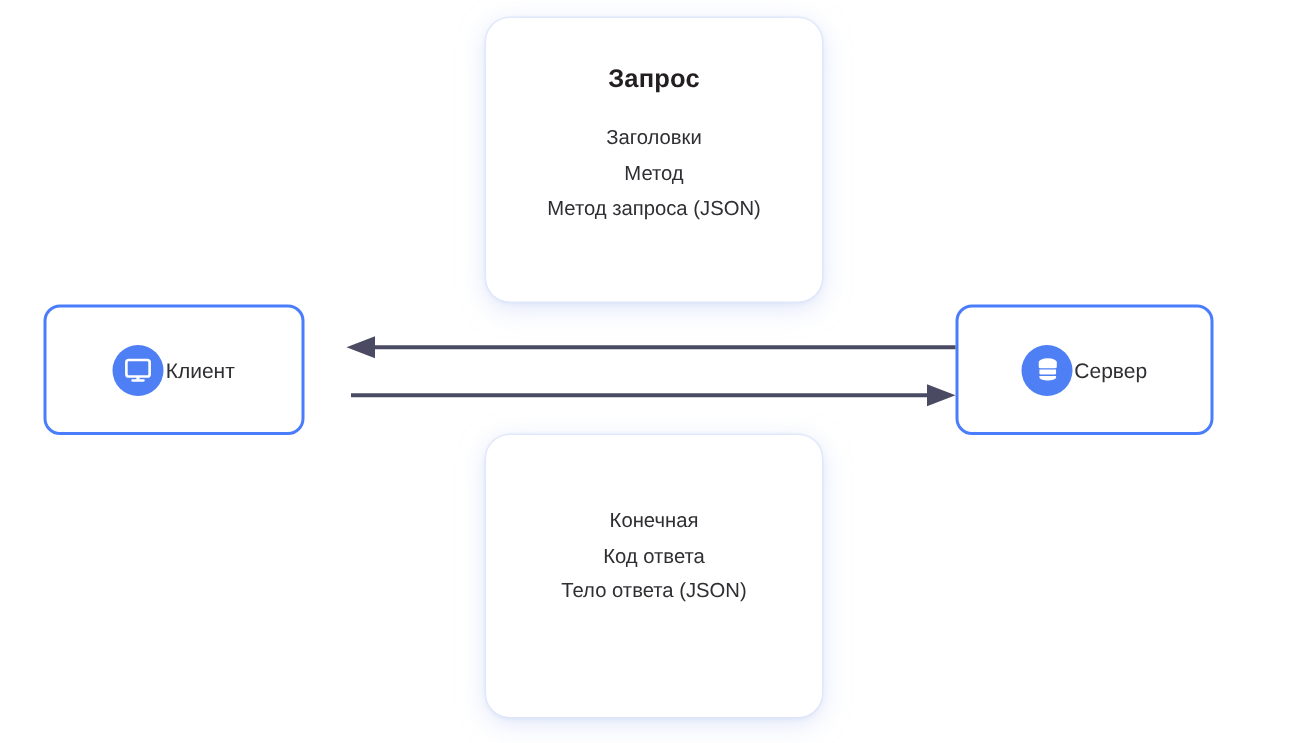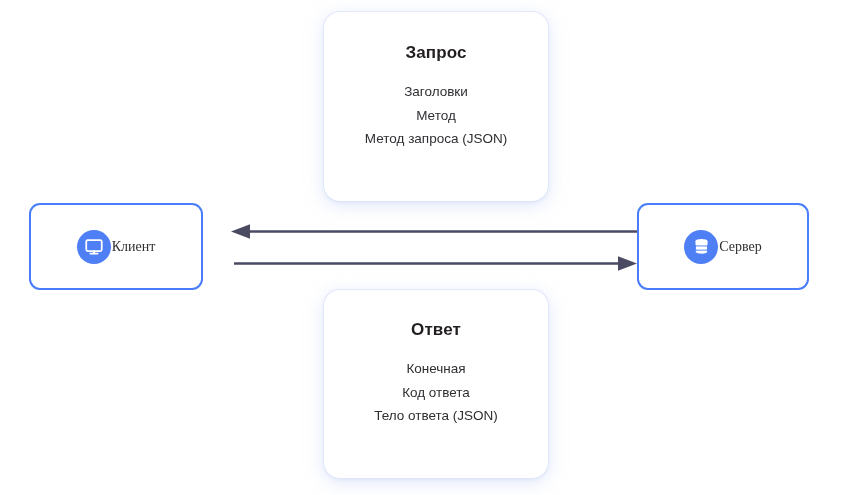--- a/index.html
+++ b/index.html
@@ -80,21 +80,20 @@
     width: 174px;
   }
   .node-box.server {
     left: 637px;
     width: 172px;
   }
   .node-inner {
     display: flex;
     align-items: center;
     gap: 1px;
-    font-family: Liberation Serif, serif;
   }
   .node-icon-circle {
     width: 34px;
     height: 34px;
     border-radius: 50%;
     background: #4f7ff5;
     display: flex;
     align-items: center;
     justify-content: center;
     flex: none;
@@ -123,21 +122,20 @@
   <div class="info-card request">
     <div class="card-title">Запрос</div>
     <div class="card-lines">
       <div class="card-line">Заголовки</div>
       <div class="card-line">Метод</div>
       <div class="card-line">Метод запроса (JSON)</div>
     </div>
   </div>
 
   <div class="info-card response">
-    <div class="card-title">Ответ</div>
     <div class="card-lines">
       <div class="card-line">Конечная</div>
       <div class="card-line">Код ответа</div>
       <div class="card-line">Тело ответа (JSON)</div>
     </div>
   </div>
 
   <div class="node-box client">
     <div class="node-inner">
       <span class="node-icon-circle">

